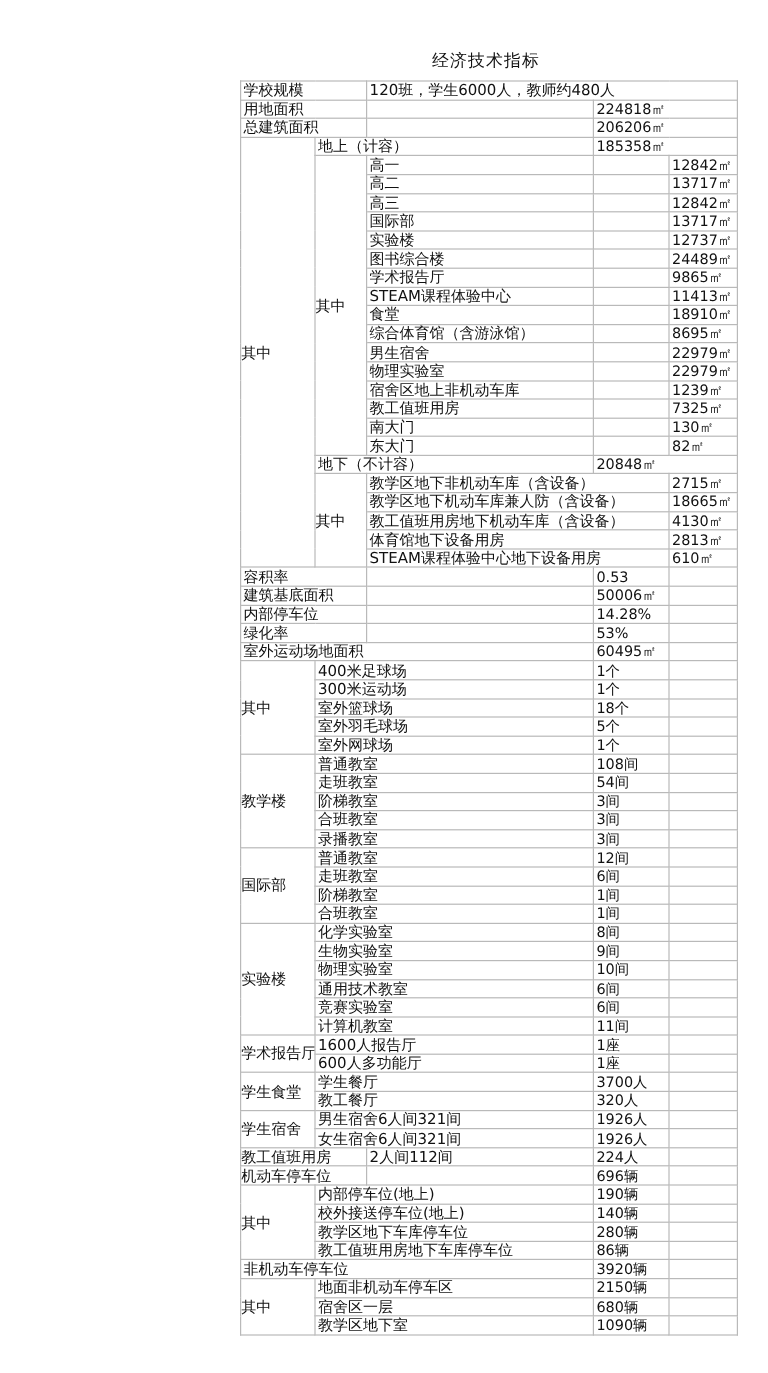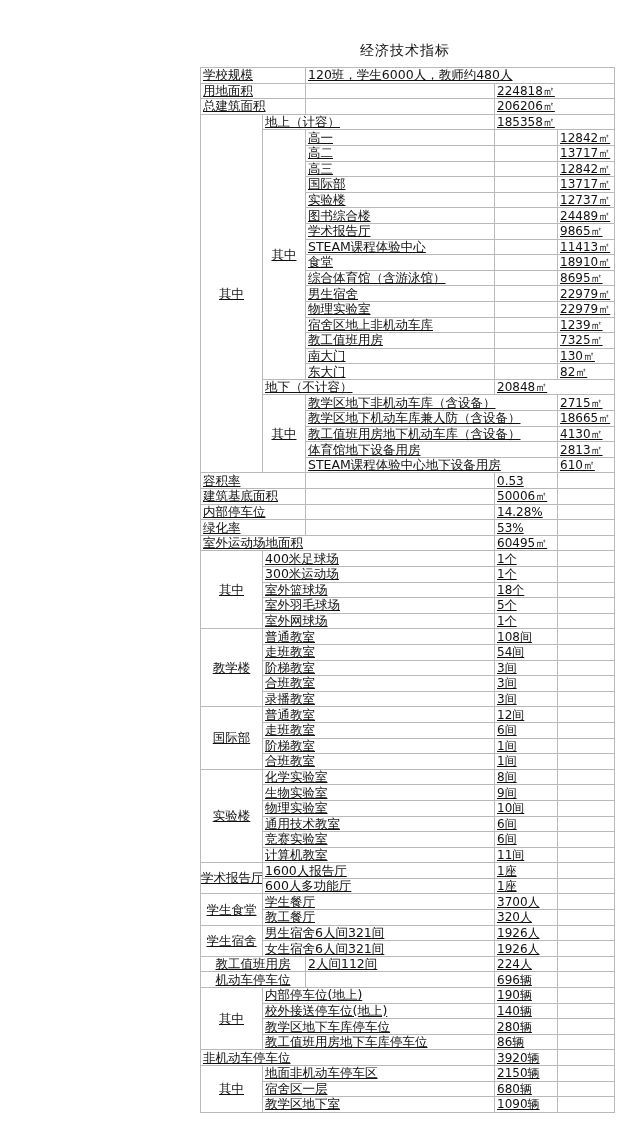--- a/index.html
+++ b/index.html
@@ -1,24 +1,24 @@
 <!DOCTYPE html>
 <html><head>
 <meta charset="utf-8">
 <style>
   html, body { margin: 0; padding: 0; background: #ffffff; }
   body { width: 640px; height: 1144px; position: relative; overflow: hidden;
          font-family: "DejaVu Sans", "Liberation Sans", sans-serif; color: #111; }
   .title { position: absolute; top: 42px; left: 0; width: 810px; text-align: center;
            font-size: 14px; letter-spacing: 1px; }
   table { position: absolute; left: 200px; top: 67px; border-collapse: collapse;
-          table-layout: fixed; width: 414px; text-decoration: underline; }
+          table-layout: fixed; width: 414px; }
   td { border: 1px solid #b9b9b9; height: 14.6px; padding: 0 0 0 2px; font-size: 12.5px;
        line-height: 14px; white-space: nowrap; overflow: hidden; vertical-align: middle; }
-  td.c { text-align: center; padding: 0; }
+  td.c { text-align: left; padding: 0; }
   td.num { font-size: 12px; }
 </style>
 </head>
 <body>
 
 <div class="title">经济技术指标</div>
 
 <table>
   <colgroup>
     <col style="width:62px">

